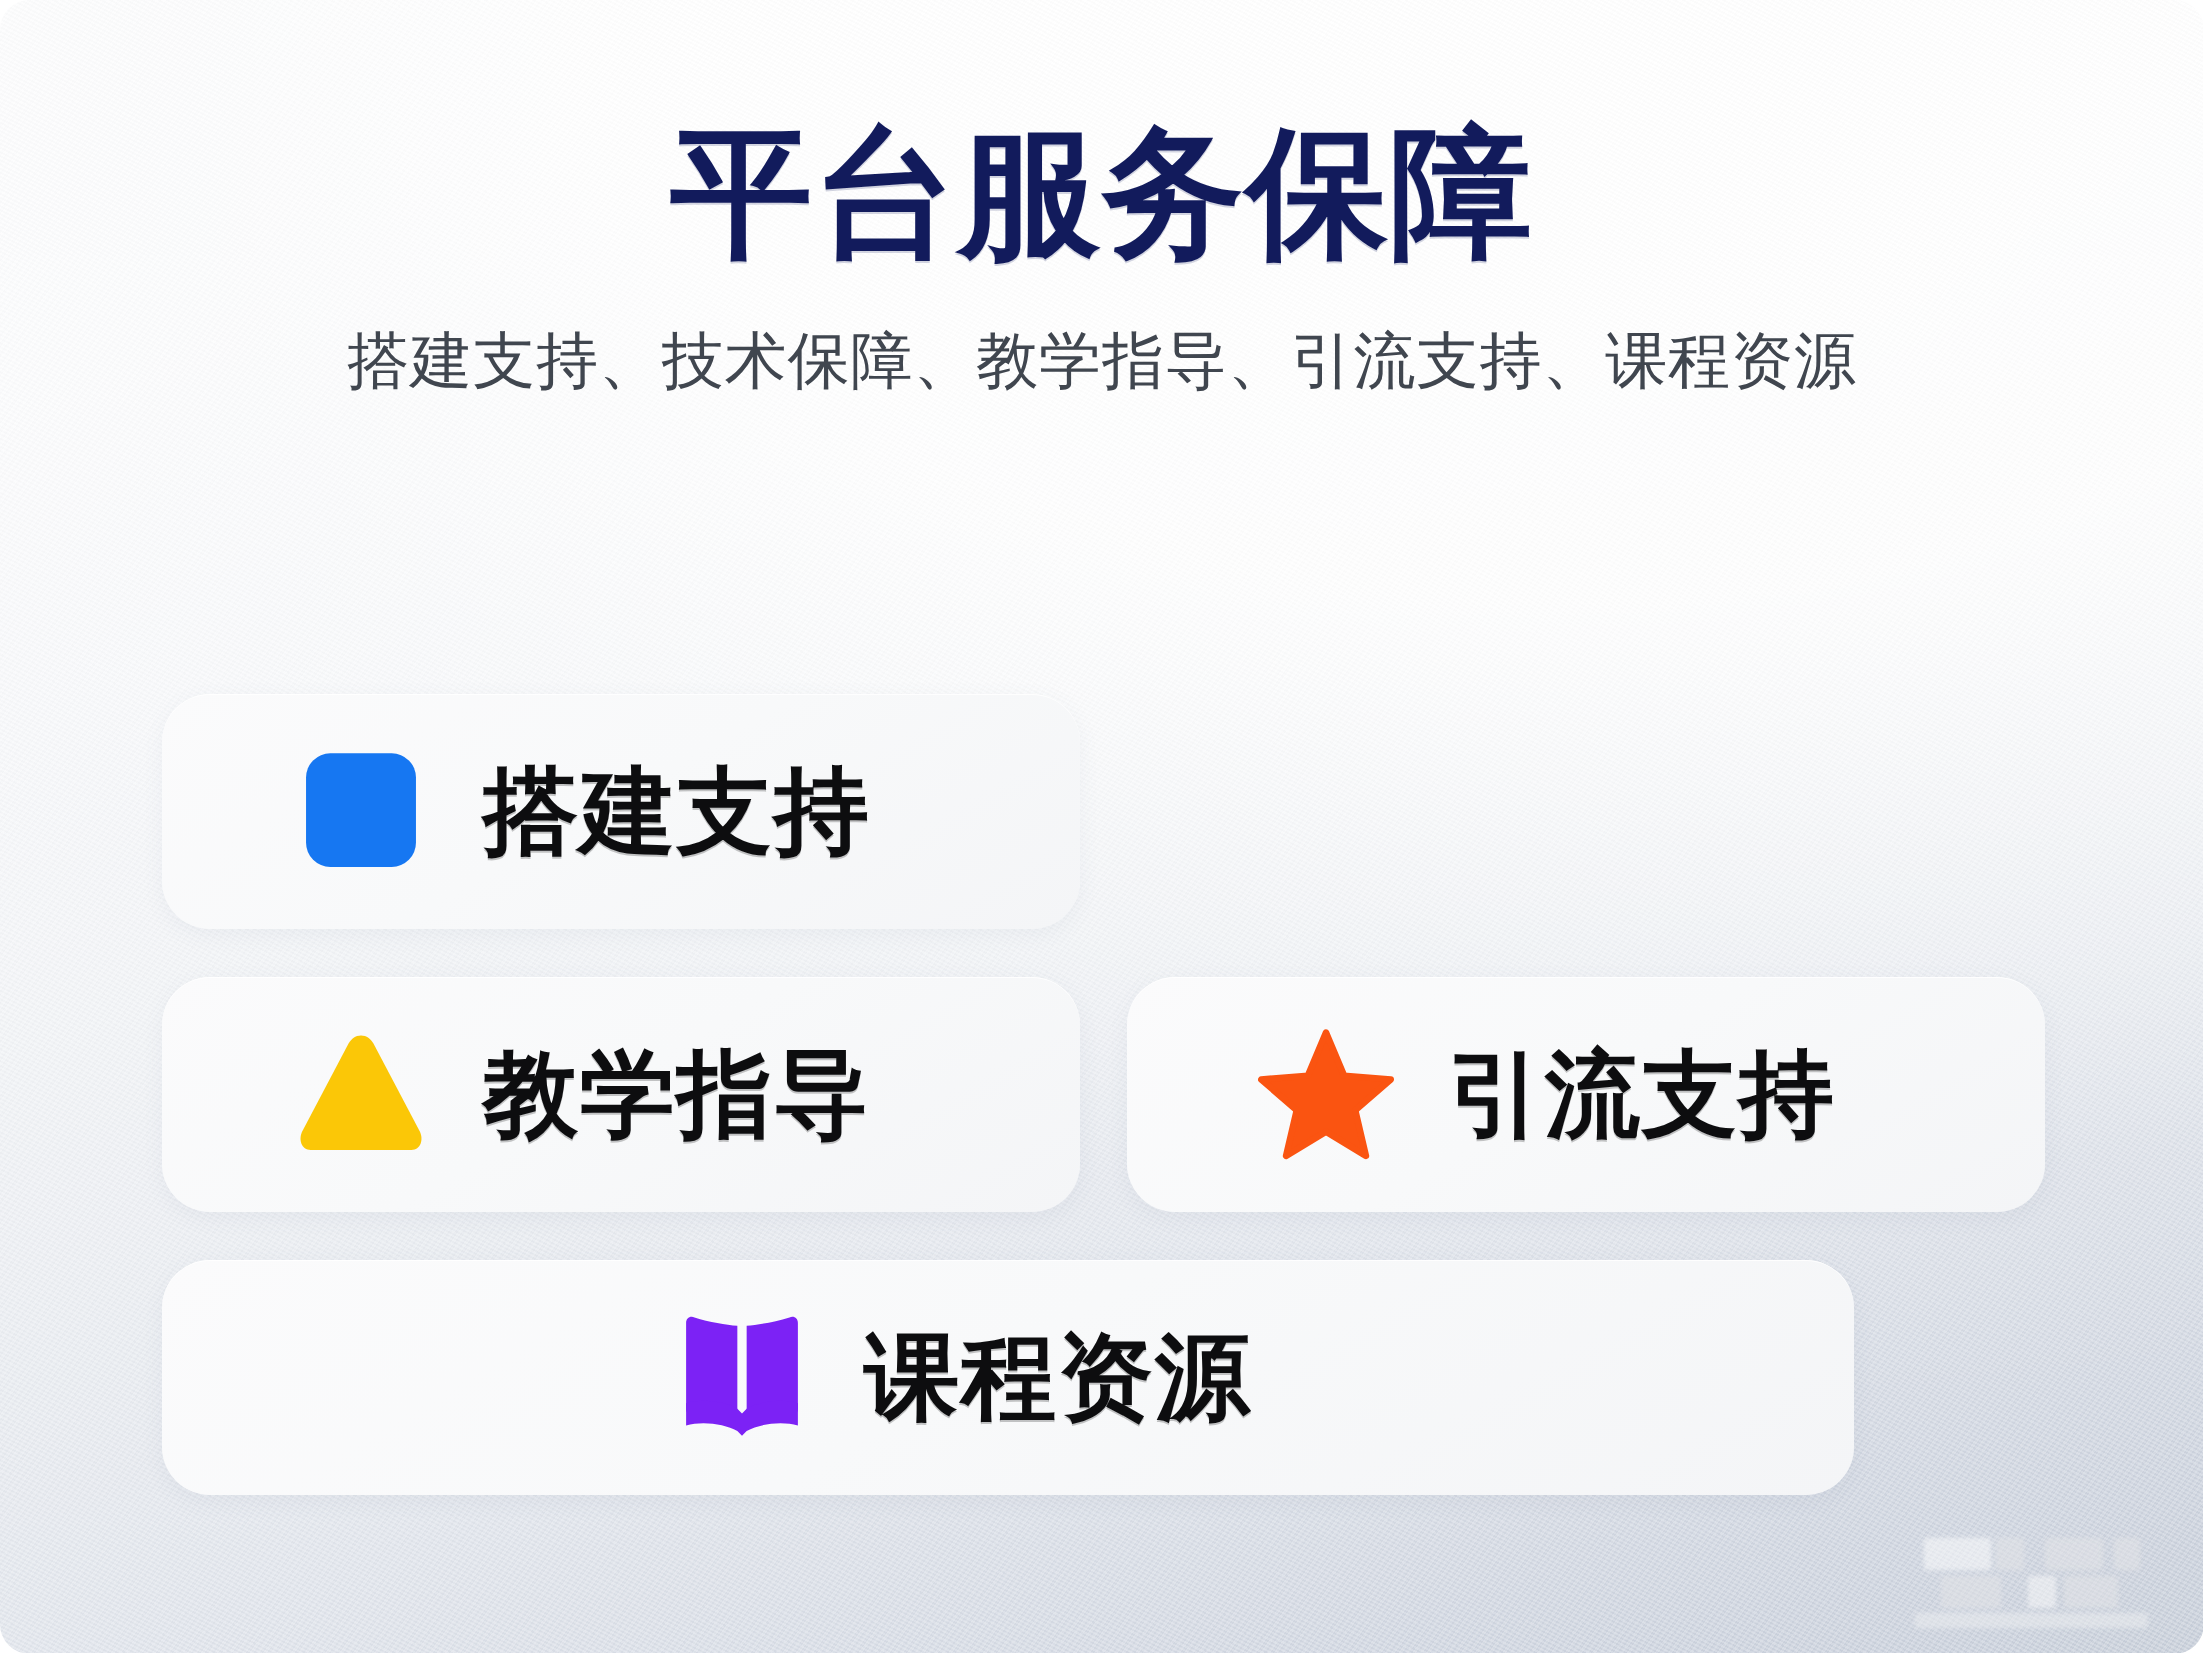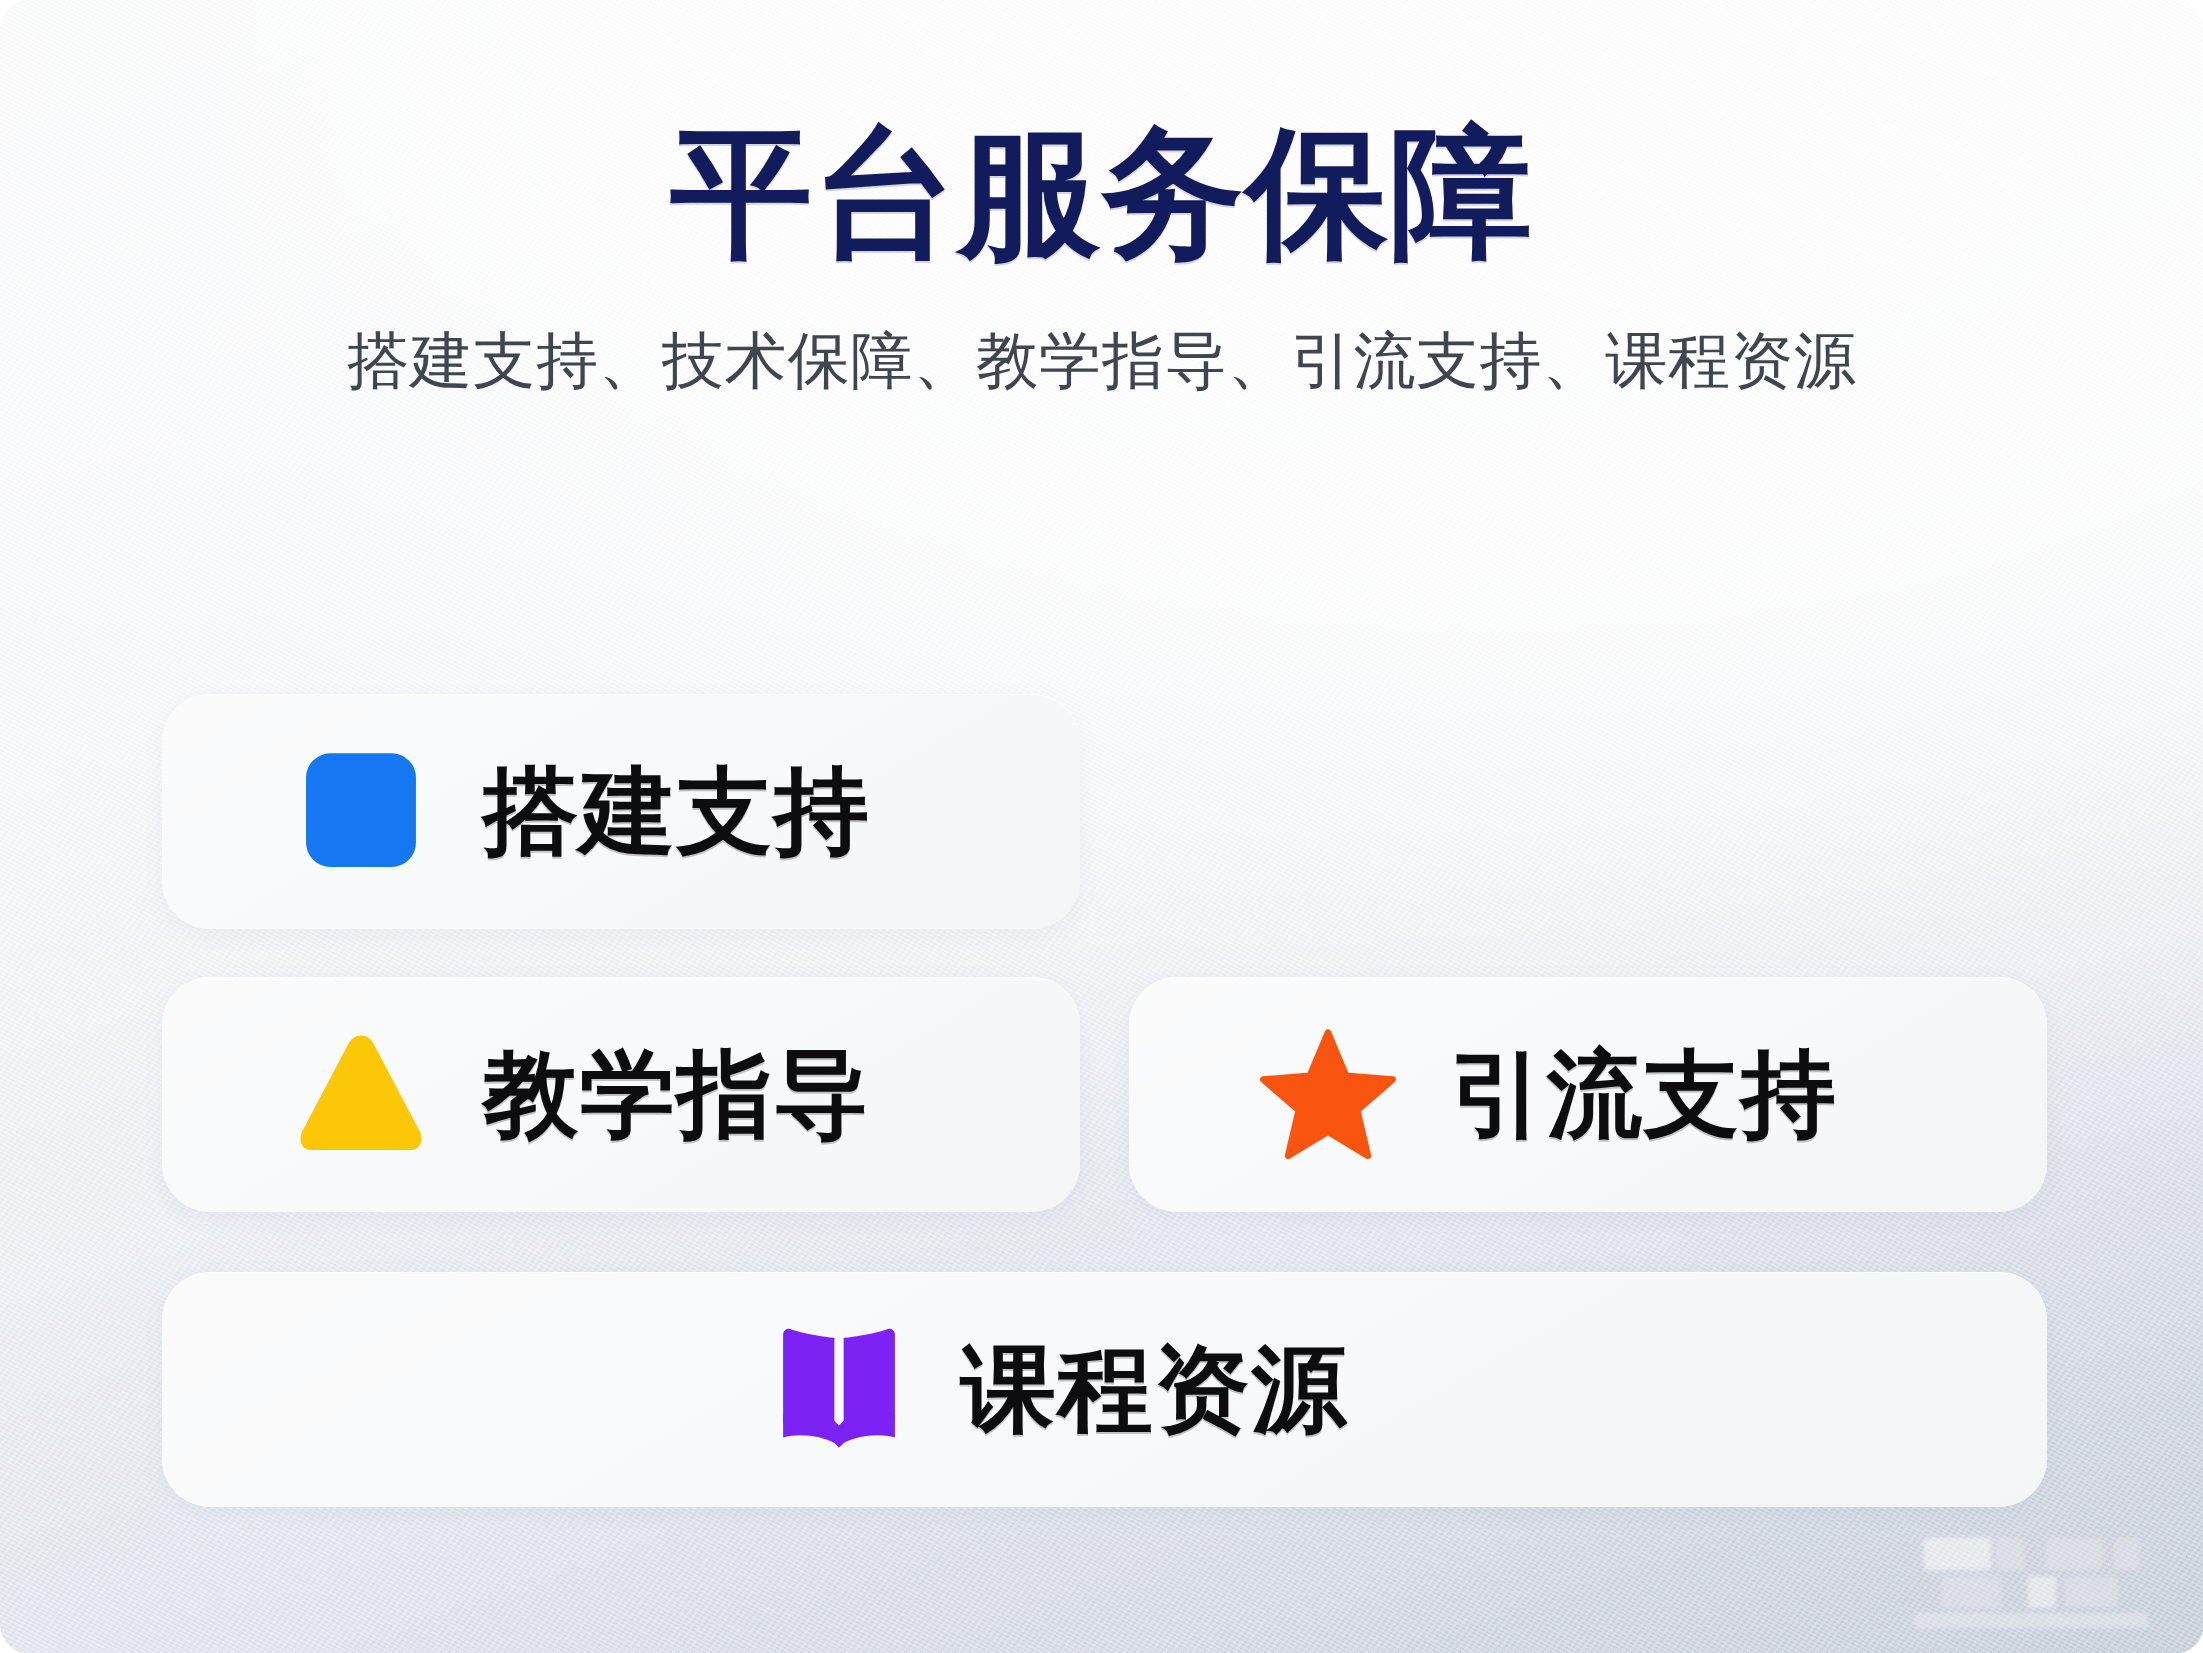--- a/index.html
+++ b/index.html
@@ -78,23 +78,22 @@
 
   
   .cards {
     position: absolute;
     left: 162px;
     top: 694px;
     width: 1885px;
   }
   .card-row {
     display: flex;
-    gap: 21px;
+    gap: 47px;
     margin-bottom: 48px;
-    justify-content: space-between;
   }
   .card-row:last-child {
     margin-bottom: 0;
   }
 
   .card {
     position: relative;
     background: linear-gradient(150deg, #fbfbfc 0%, #f8f9fa 48%, #f4f5f7 100%);
     border-radius: 48px;
     height: 235px;
@@ -103,24 +102,23 @@
       0 5.6px 20.5px rgba(120,130,150,0.07);
     display: flex;
     align-items: center;
     box-sizing: border-box;
   }
   .card.half {
     width: 918px;
     padding-left: 131px;
   }
   .card.full {
-    width: 1885px;
+    width: 1692px;
     justify-content: center;
     padding-left: 0;
-    margin-top: 12px;
   }
 
   .card-inner {
     display: flex;
     align-items: center;
     gap: 54px;
   }
   .card.full .card-inner {
     transform: translateX(-45px);
   }

